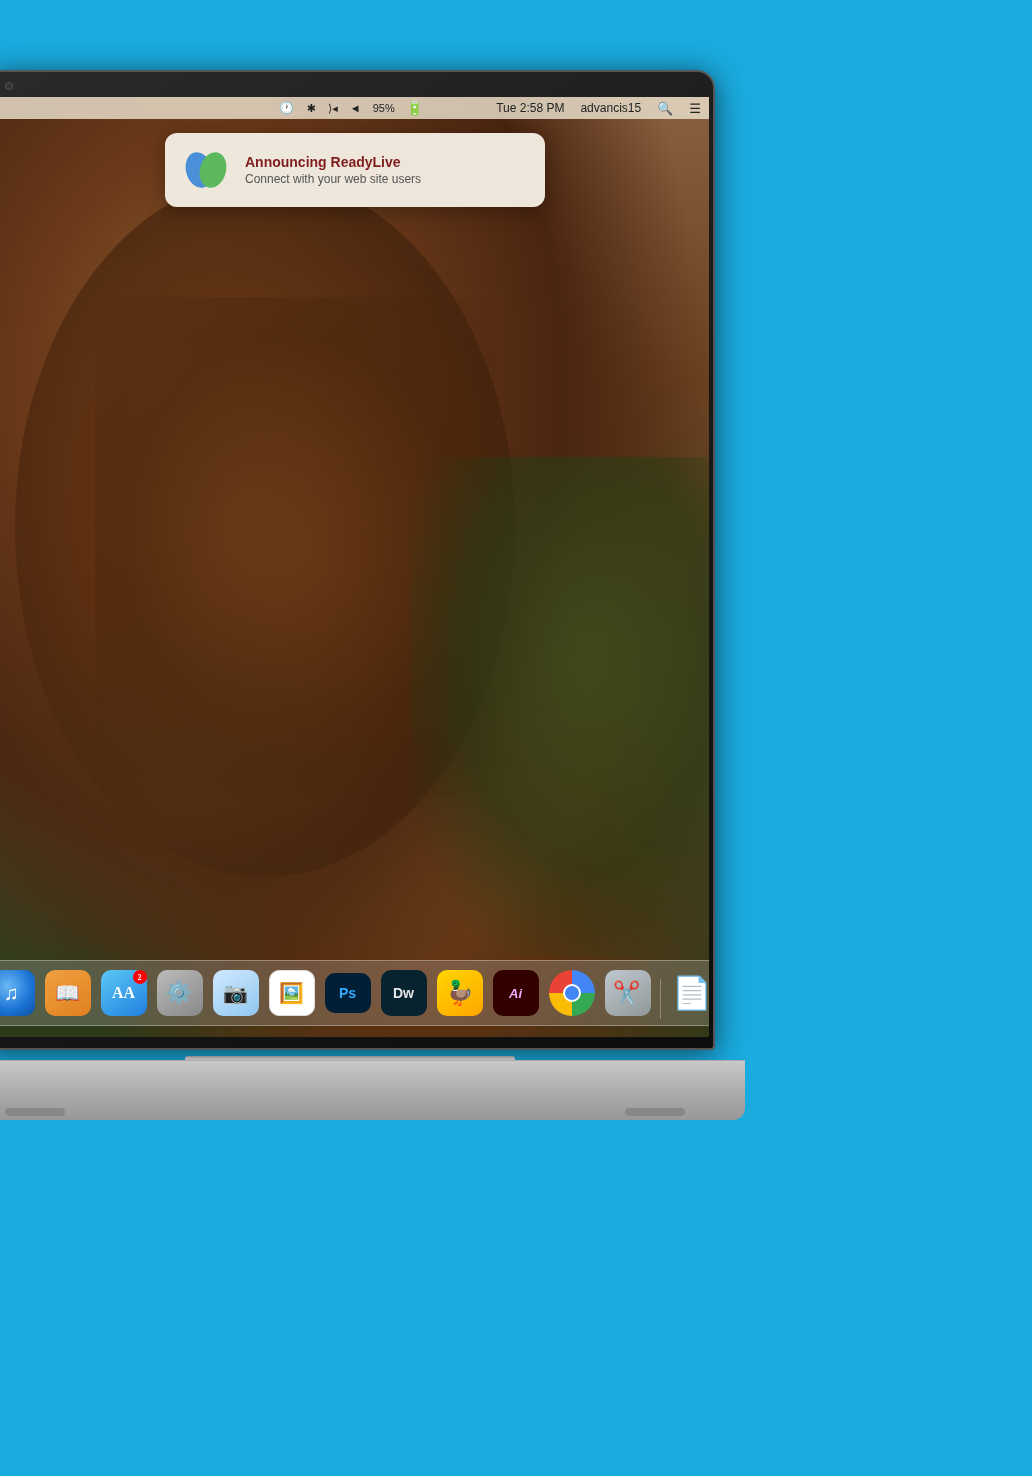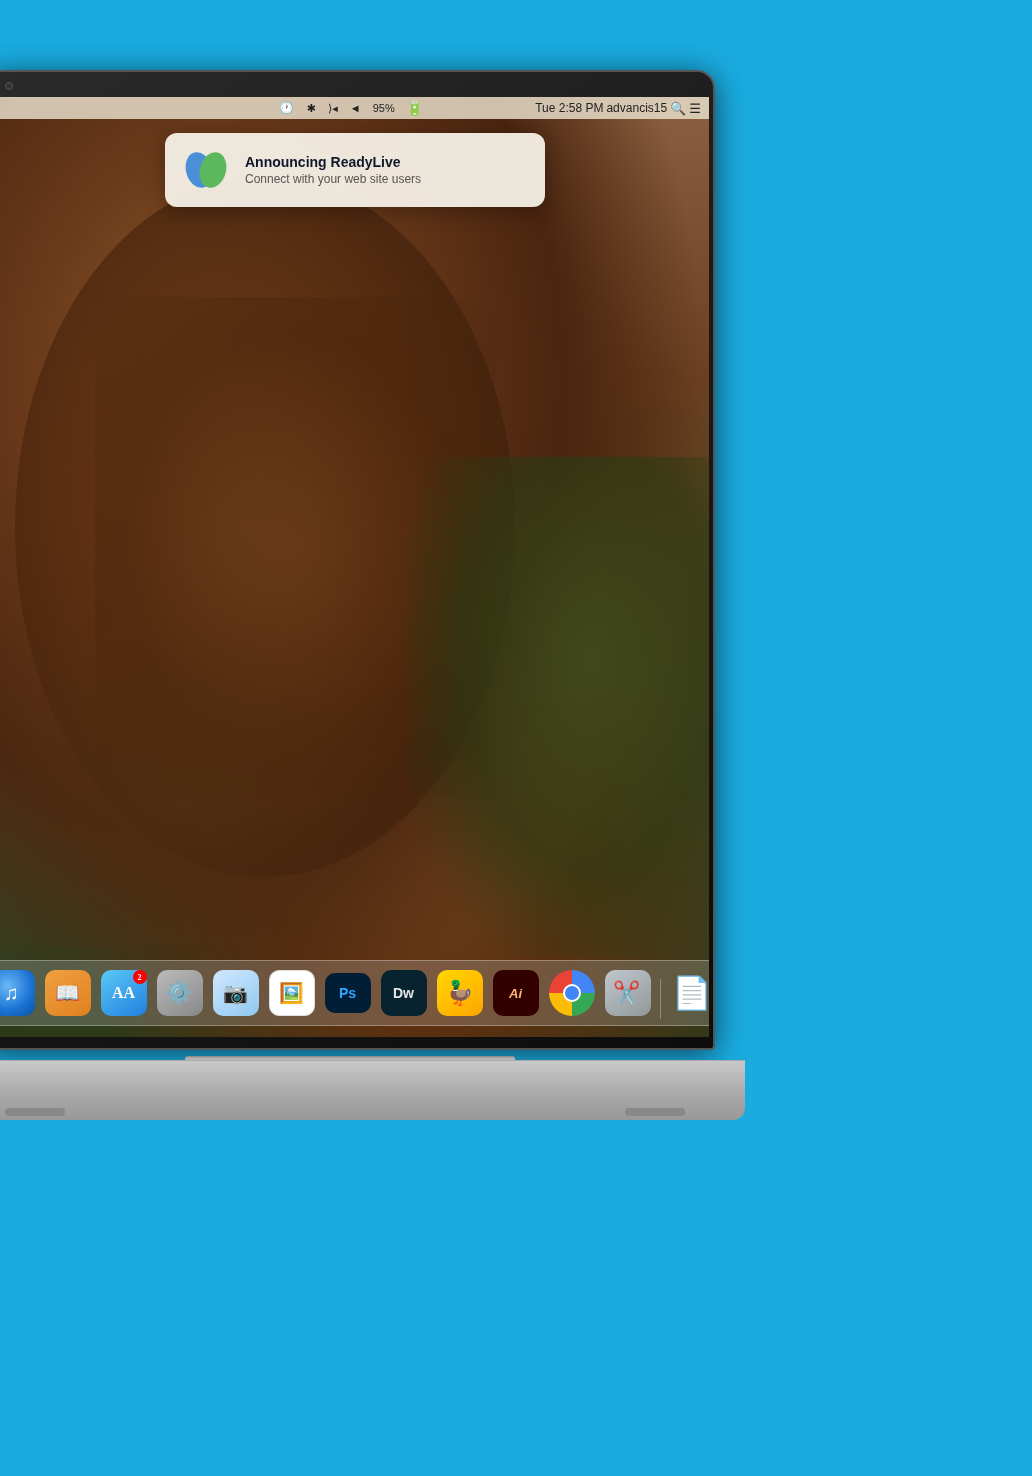--- a/index.html
+++ b/index.html
@@ -89,21 +89,21 @@
       position: absolute;
       left: 50%;
       transform: translateX(-50%);
     }
 
     .menubar-right {
       position: absolute;
       right: 8px;
       display: flex;
       align-items: center;
-      gap: 3px;
+      gap: 16px;
     }
 
     .menubar-icon {
       font-size: 11px;
       color: #222;
     }
 
     
     .notification {
       position: absolute;
@@ -137,21 +137,21 @@
     .notification-text {
       display: flex;
       flex-direction: column;
       gap: 2px;
     }
 
     .notification-title {
       font-family: -apple-system, 'Helvetica Neue', Helvetica, Arial, sans-serif;
       font-size: 14px;
       font-weight: 600;
-      color: #0f172a;
+      color: #7f1d1d;
     }
 
     .notification-subtitle {
       font-family: -apple-system, 'Helvetica Neue', Helvetica, Arial, sans-serif;
       font-size: 12px;
       color: #555;
     }
 
     
     .dock {
@@ -290,21 +290,21 @@
       background: linear-gradient(145deg, #ffd700, #ffa500);
       display: flex; align-items: center; justify-content: center;
       font-size: 24px;
     }
 
     .icon-illustrator {
       width: 46px; height: 46px;
       border-radius: 10px;
       background: #330000;
       display: flex; align-items: center; justify-content: center;
-      color: #fdba74;
+      color: #f0abfc;
       font-family: 'Arial', sans-serif;
       font-size: 13px;
       font-weight: bold;
       font-style: italic;
     }
 
     .icon-chrome {
       width: 46px; height: 46px;
       border-radius: 50%;
       background: conic-gradient(#4285f4 0deg 90deg, #34a853 90deg 180deg, #fbbc05 180deg 270deg, #ea4335 270deg 360deg);

